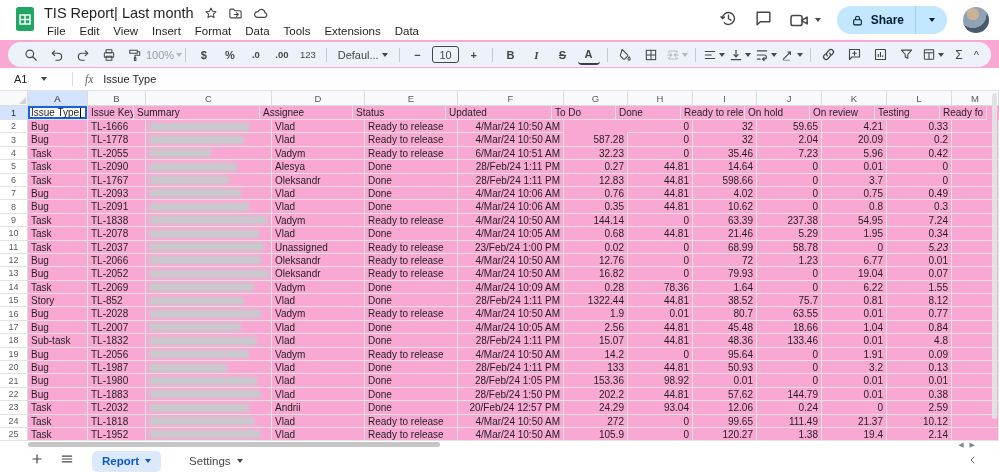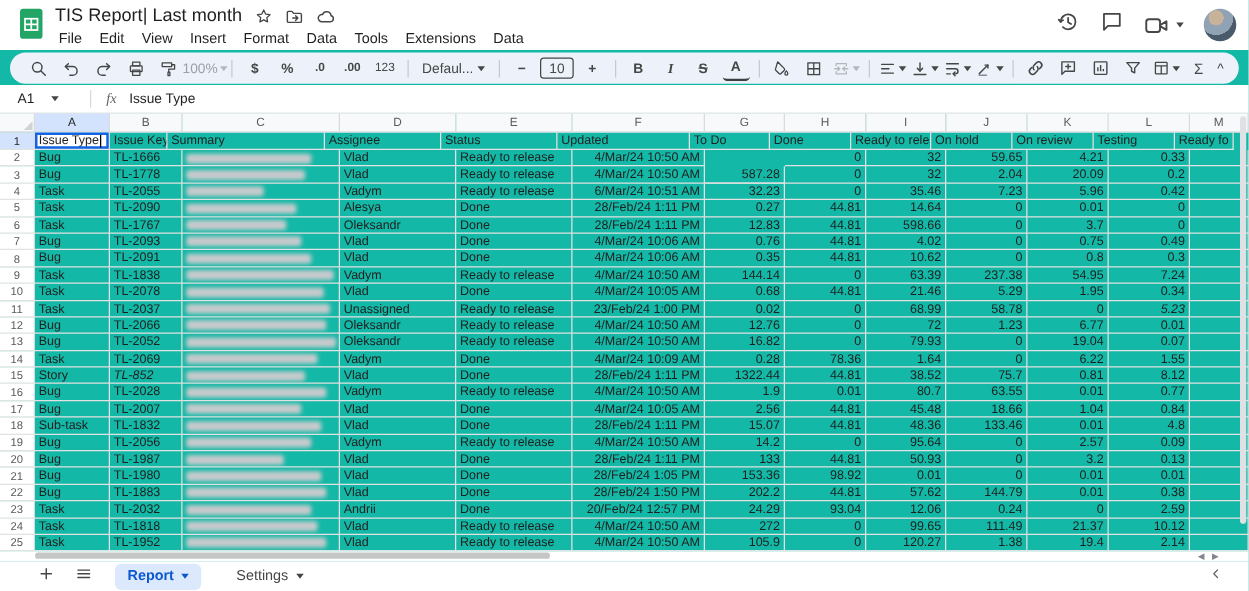--- a/index.html
+++ b/index.html
@@ -1,18 +1,18 @@
 <!DOCTYPE html>
 <html><head>
 <meta charset="utf-8">
 <style>
   * { margin:0; padding:0; box-sizing:border-box; }
   html,body { width:999px; height:473px; overflow:hidden; background:#fff;
     font-family:"Liberation Sans", sans-serif; }
-  .stage { position:relative; width:999px; height:473px; background:#14b8a6; }
+  .stage { position:relative; width:999px; height:473px; background:#f9a8d4; }
 
   
   .topbar { position:absolute; left:0; top:0; width:999px; height:40px; background:#fff; }
   .logo { position:absolute; left:12px; top:6px; width:26px; height:26px; }
   .title-row { position:absolute; left:44px; top:3px; height:20px; display:flex; align-items:center; gap:10px; }
   .doc-title { font-size:14.5px; color:#1f1f1f; white-space:nowrap; }
   .title-ico { display:flex; align-items:center; }
   .menu-row { position:absolute; left:40px; top:22px; height:17px; display:flex; align-items:center; }
   .menu-item { font-size:11.5px; color:#1f1f1f; padding:1px 7px; border-radius:8px; cursor:default; }
   .top-right { position:absolute; right:10px; top:5px; height:30px; display:flex; align-items:center; gap:16px; }
@@ -144,20 +144,29 @@
             <path d="M4 4h16v12H8l-4 4z"></path>
           </svg>
       </span>
       <span style="display:flex;align-items:center;gap:5px">
         <svg width="21" height="17" viewBox="0 0 24 20" fill="none" stroke="#444746" stroke-width="1.8" stroke-linejoin="round">
             <rect x="2" y="4" width="13" height="12" rx="2.5"></rect>
             <path d="M15 9.5l6-3.5v8l-6-3.5z"></path>
           </svg>
         <span class="caret"></span>
       </span>
+      <span class="share-btn">
+        <svg width="13" height="13" viewBox="0 0 24 24" fill="none" stroke="#001d35" stroke-width="2" stroke-linejoin="round">
+            <rect x="5" y="10.5" width="14" height="9.5" rx="1.5"></rect>
+            <path d="M8.5 10.5V7.5a3.5 3.5 0 0 1 7 0v3"></path>
+          </svg>
+        <span class="share-label">Share</span>
+        <span class="share-div"></span>
+        <span class="caret" style="border-top-color:#001d35;margin:0 6px"></span>
+      </span>
       <span class="avatar"></span>
     </div>
   </div>
 
   <div class="toolbar">
     <span class="tbi">
         <svg width="14" height="14" viewBox="0 0 24 24" fill="none" stroke="#444746" stroke-width="2" stroke-linecap="round">
           <circle cx="10" cy="10" r="6.5"></circle>
           <line x1="15" y1="15" x2="21" y2="21"></line>
         </svg>
@@ -583,21 +592,21 @@
         <div class="cell num" style="width: 65px;">78.36</div>
         <div class="cell num" style="width: 64px;">1.64</div>
         <div class="cell num" style="width: 65px;">0</div>
         <div class="cell num" style="width: 65px;">6.22</div>
         <div class="cell num" style="width: 65px;">1.55</div>
         <div class="cell" style="width: 47px;"></div>
       </div>
       <div class="row">
         <div class="rh">15</div>
         <div class="cell" style="width: 60px;">Story</div>
-        <div class="cell" style="width: 58px; font-style: italic;">TL-852</div>
+        <div class="cell" style="width: 58px;">TL-852</div>
         <div class="cell" style="width: 126px;">
           <div class="blur" style="width: 95px;"></div>
         </div>
         <div class="cell" style="width: 93px;">Vlad</div>
         <div class="cell" style="width: 93px;">Done</div>
         <div class="cell num" style="width: 106px;">28/Feb/24 1:11 PM</div>
         <div class="cell num" style="width: 64px;">1322.44</div>
         <div class="cell num" style="width: 65px;">44.81</div>
         <div class="cell num" style="width: 64px;">38.52</div>
         <div class="cell num" style="width: 65px;">75.7</div>
@@ -666,21 +675,21 @@
         <div class="cell" style="width: 126px;">
           <div class="blur" style="width: 100px;"></div>
         </div>
         <div class="cell" style="width: 93px;">Vadym</div>
         <div class="cell" style="width: 93px;">Ready to release</div>
         <div class="cell num" style="width: 106px;">4/Mar/24 10:50 AM</div>
         <div class="cell num" style="width: 64px;">14.2</div>
         <div class="cell num" style="width: 65px;">0</div>
         <div class="cell num" style="width: 64px;">95.64</div>
         <div class="cell num" style="width: 65px;">0</div>
-        <div class="cell num" style="width: 65px;">2.57</div>
+        <div class="cell num" style="width: 65px;">1.91</div>
         <div class="cell num" style="width: 65px;">0.09</div>
         <div class="cell" style="width: 47px;"></div>
       </div>
       <div class="row">
         <div class="rh">20</div>
         <div class="cell" style="width: 60px;">Bug</div>
         <div class="cell" style="width: 58px;">TL-1987</div>
         <div class="cell" style="width: 126px;">
           <div class="blur" style="width: 78px;"></div>
         </div>

